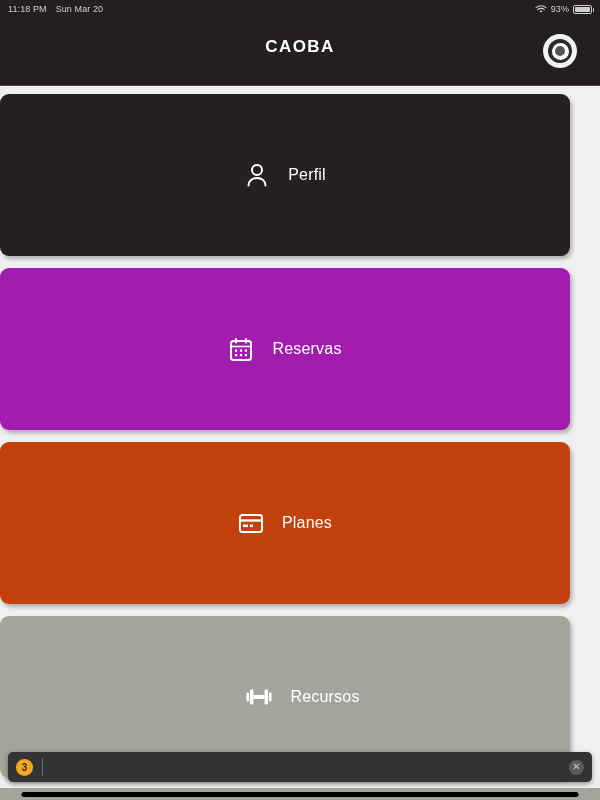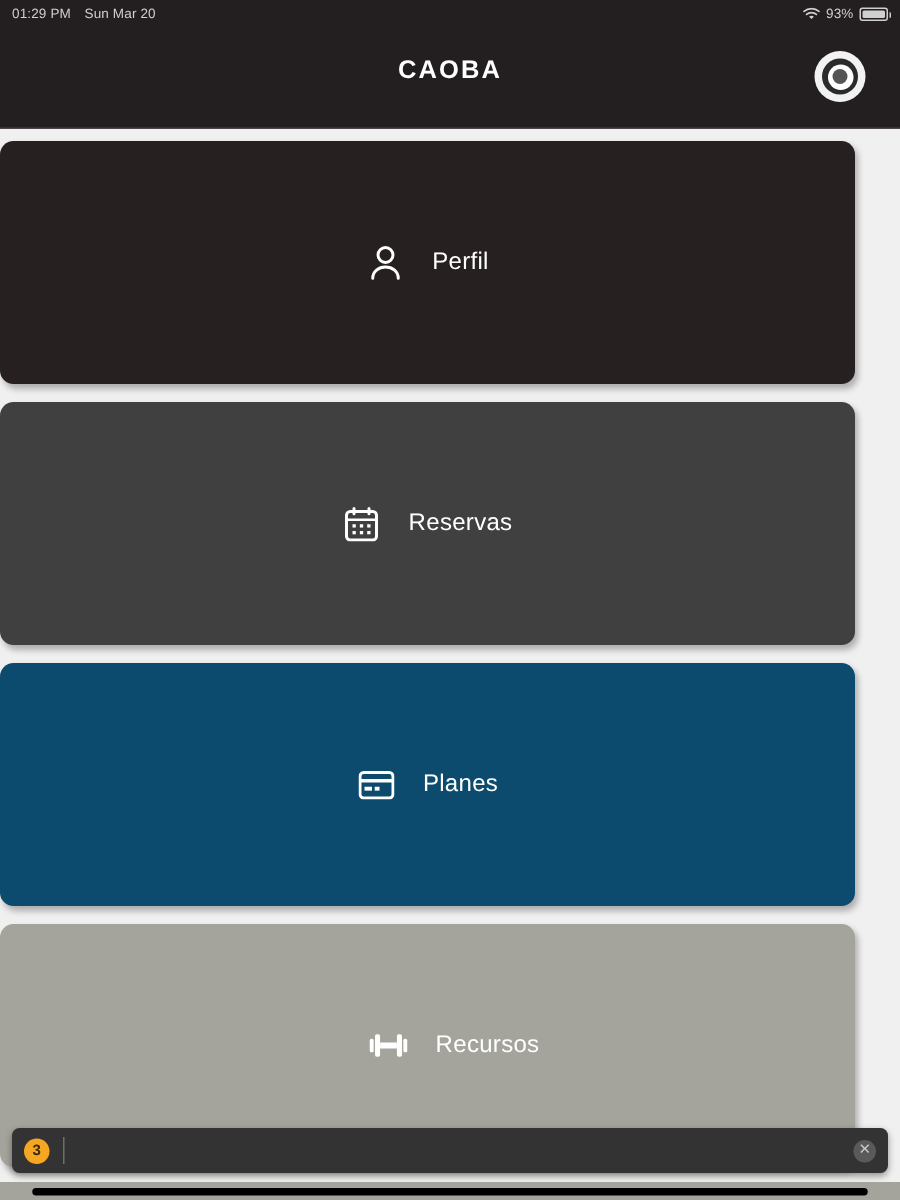--- a/index.html
+++ b/index.html
@@ -247,21 +247,21 @@
     background: #000000;
   }
 </style>
 </head>
 <body>
 
 <div id="app">
 
   <div class="status-bar">
     <div class="status-left">
-      <span>01:29 PM</span>
+      <span>11:18 PM</span>
       <span>Sun Mar 20</span>
     </div>
     <div class="status-right">
       <span>
         <svg class="wifi-icon" width="12" height="9" viewBox="0 0 12 9" fill="none">
           <path d="M1 2.6C2.4 1.4 4.1 0.8 6 0.8C7.9 0.8 9.6 1.4 11 2.6" stroke="#cfcfcf" stroke-width="1.1" stroke-linecap="round"></path>
           <path d="M2.7 4.6C3.6 3.8 4.7 3.4 6 3.4C7.3 3.4 8.4 3.8 9.3 4.6" stroke="#cfcfcf" stroke-width="1.1" stroke-linecap="round"></path>
           <path d="M6 7.6L4.4 6.1C4.9 5.7 5.4 5.5 6 5.5C6.6 5.5 7.1 5.7 7.6 6.1L6 7.6Z" fill="#cfcfcf"></path>
         </svg>
       </span>
@@ -290,40 +290,40 @@
         <span class="card-icon">
           <svg width="22" height="24" viewBox="0 0 22 24" fill="none">
             <circle cx="11" cy="7" r="5" stroke="#ffffff" stroke-width="2"></circle>
             <path d="M2.5 22.5C2.5 18 6.3 15 11 15C15.7 15 19.5 18 19.5 22.5" stroke="#ffffff" stroke-width="2" stroke-linecap="round"></path>
           </svg>
         </span>
         <span class="card-label">Perfil</span>
       </div>
     </div>
 
-    <div class="card" style="background:#404040;">
+    <div class="card" style="background:#a21caf;">
       <div class="card-inner">
         <span class="card-icon">
           <svg width="22" height="23" viewBox="0 0 22 23" fill="none">
             <rect x="1" y="3" width="20" height="19" rx="2.5" stroke="#ffffff" stroke-width="2"></rect>
             <path d="M6 1V4.5M16 1V4.5" stroke="#ffffff" stroke-width="2" stroke-linecap="round"></path>
             <path d="M1.5 8.5H20.5" stroke="#ffffff" stroke-width="1.6"></path>
             <rect x="5" y="11.5" width="2.2" height="2.2" fill="#ffffff"></rect>
             <rect x="9.9" y="11.5" width="2.2" height="2.2" fill="#ffffff"></rect>
             <rect x="14.8" y="11.5" width="2.2" height="2.2" fill="#ffffff"></rect>
             <rect x="5" y="16" width="2.2" height="2.2" fill="#ffffff"></rect>
             <rect x="9.9" y="16" width="2.2" height="2.2" fill="#ffffff"></rect>
             <rect x="14.8" y="16" width="2.2" height="2.2" fill="#ffffff"></rect>
           </svg>
         </span>
         <span class="card-label">Reservas</span>
       </div>
     </div>
 
-    <div class="card" style="background:#0c4a6e;text-align:right;">
+    <div class="card" style="background:#c2410c;text-align:right;">
       <div class="card-inner">
         <span class="card-icon">
           <svg width="24" height="19" viewBox="0 0 24 19" fill="none">
             <rect x="1" y="1" width="22" height="17" rx="2.5" stroke="#ffffff" stroke-width="2"></rect>
             <path d="M1.5 6.5H22.5" stroke="#ffffff" stroke-width="2.4"></path>
             <rect x="4" y="10.5" width="5" height="2.6" fill="#ffffff"></rect>
             <rect x="10.8" y="10.5" width="3.2" height="2.6" fill="#ffffff"></rect>
           </svg>
         </span>
         <span class="card-label">Planes</span>

